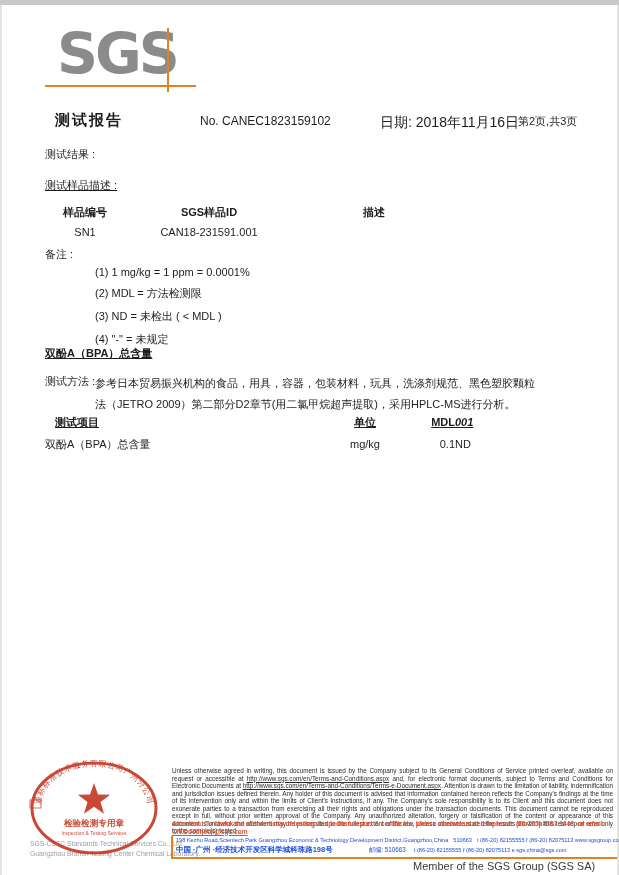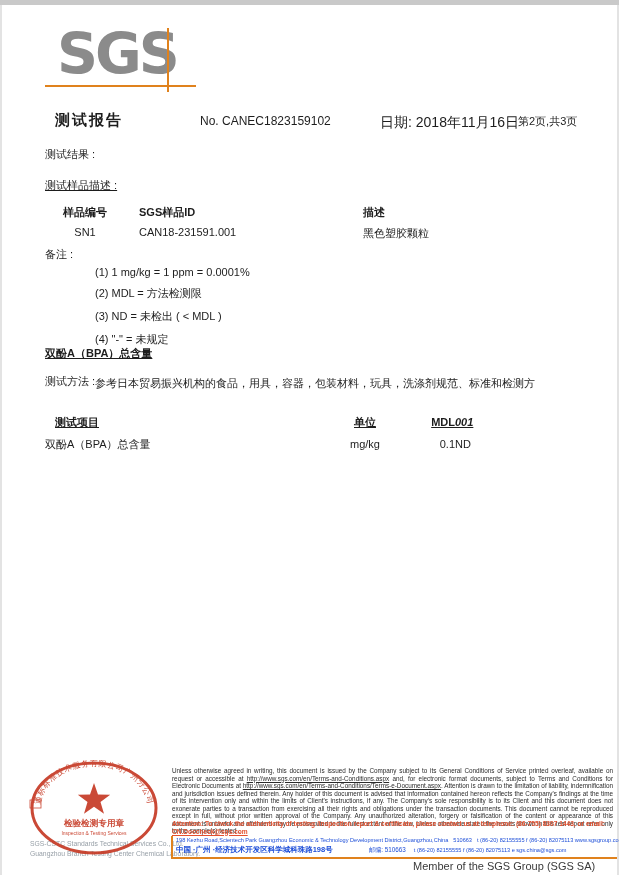--- a/index.html
+++ b/index.html
@@ -29,21 +29,21 @@
   .txt  { font-size:11px; }
   .bold { font-weight:bold; }
   .ul   { text-decoration:underline; }
 
   .lbl-results     { left:45px; top:147px; }
   .lbl-sample-desc { left:45px; top:178px; text-decoration:underline; }
 
   .sample-table { left:55px; top:205px; }
   .sample-table .row { display:flex; margin-bottom:6px;gap:24px; }
   .st-c1 { width:60px;  text-align:center; }
-  .st-c2 { width:140px; }
+  .st-c2 { width:140px; text-align:center; }
   .st-c3 { width:210px; text-align:left; padding-left:60px; }
 
   .lbl-notes { left:45px; top:247px; }
   .notes { left:95px; top:266px; }
   .notes div { margin-bottom:8px; font-size:11px; }
 
   .bpa-title  { left:45px; top:346px; font-weight:bold; text-decoration:underline; }
   .lbl-method { left:45px; top:374px; }
   .method-text { left:95px; top:373px; width:505px; line-height:21px; }
 
@@ -101,36 +101,36 @@
 
   <div class="abs txt sample-table">
     <div class="row bold">
       <span class="st-c1">样品编号</span>
       <span class="st-c2">SGS样品ID</span>
       <span class="st-c3">描述</span>
     </div>
     <div class="row">
       <span class="st-c1">SN1</span>
       <span class="st-c2">CAN18-231591.001</span>
-      <span class="st-c3">黑色塑胶颗粒</span>
     </div>
   </div>
 
   <div class="abs txt lbl-notes">备注 :</div>
   <div class="abs notes">
     <div>(1) 1 mg/kg = 1 ppm = 0.0001%</div>
     <div>(2) MDL = 方法检测限</div>
     <div>(3) ND = 未检出 ( &lt; MDL )</div>
     <div>(4) "-" = 未规定</div>
   </div>
 
   <div class="abs txt bpa-title">双酚A（BPA）总含量</div>
   <div class="abs txt lbl-method">测试方法 :</div>
   <div class="abs txt method-text">
-    <div>参考日本贸易振兴机构的食品，用具，容器，包装材料，玩具，洗涤剂规范、标准和检测方</div>
+    <div>参考日本贸易振兴机构的食品，用具，容器，包装材料，玩具，洗涤剂规范、黑色塑胶颗粒</div>
+    <div>法（JETRO 2009）第二部分D2章节(用二氯甲烷超声提取)，采用HPLC-MS进行分析。</div>
   </div>
 
   <div class="abs txt result-table">
     <div class="row hdr bold">
       <span class="rt-item hcell ul">测试项目</span>
       <span class="rt-unit ul">单位</span>
       <span class="rt-mdl ul">MDL</span>
       <span class="rt-001 ul italic">001</span>
     </div>
     <div class="row">

